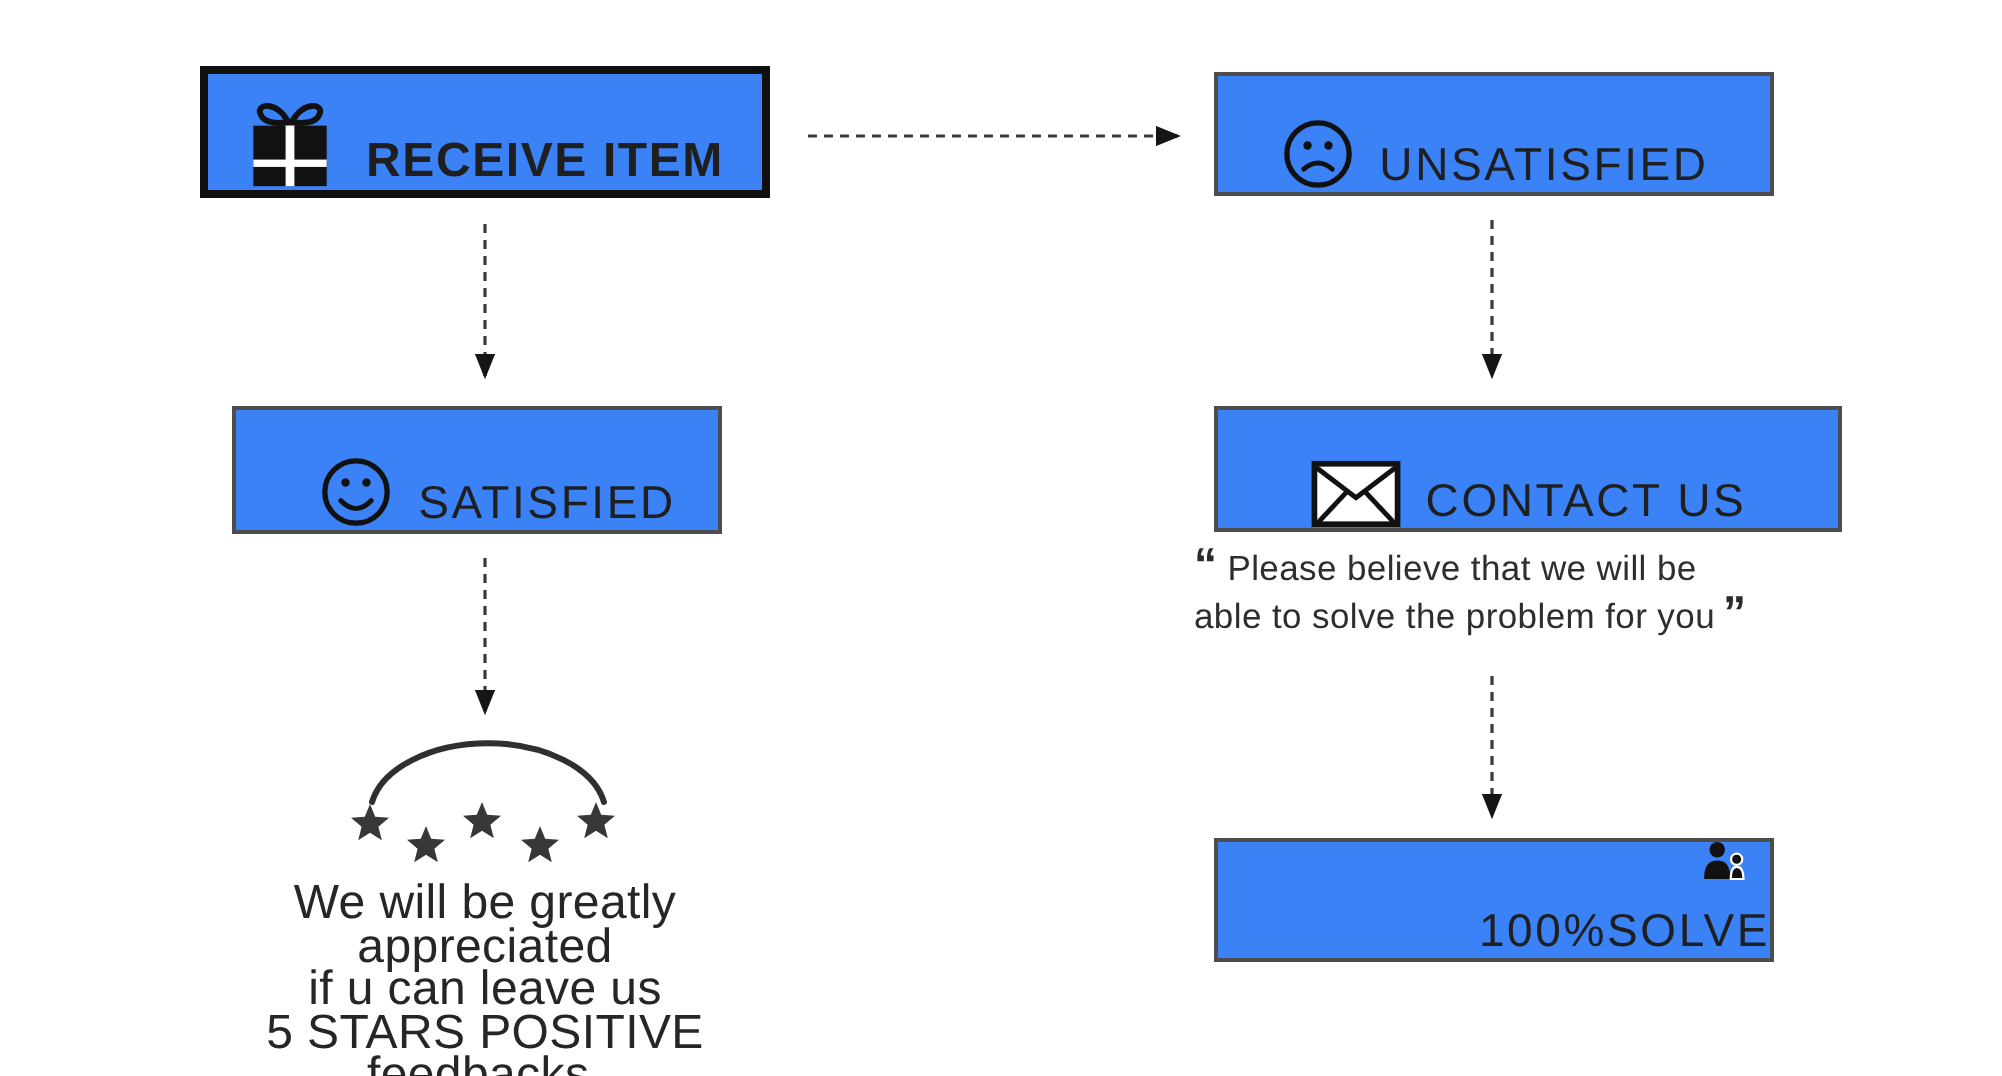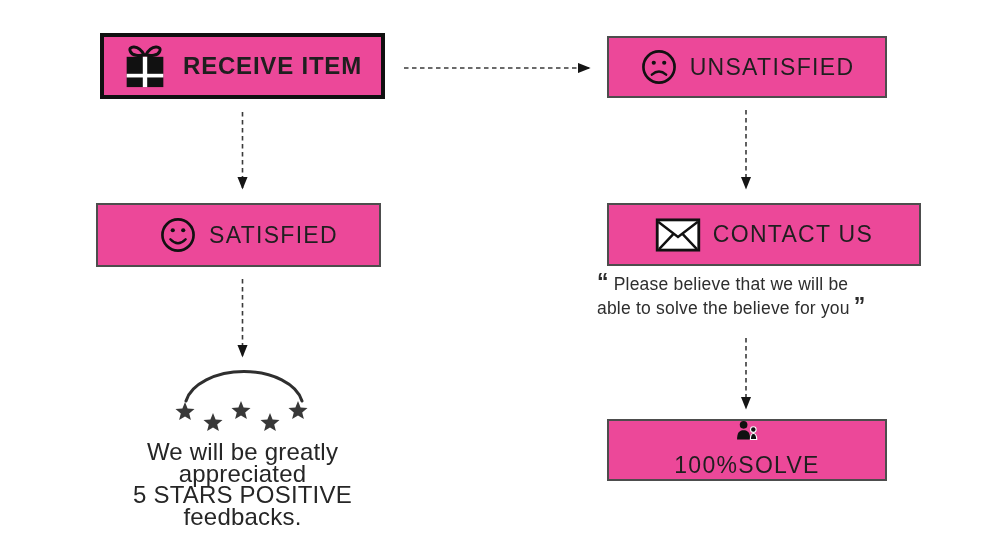--- a/index.html
+++ b/index.html
@@ -3,30 +3,30 @@
 <meta charset="utf-8">
 <style>
   html,body{margin:0;padding:0;background:#fff;}
   #canvas{
     position:relative;width:1001px;height:538px;background:#ffffff;overflow:hidden;
     font-family:"Liberation Sans","DejaVu Sans",sans-serif;color:#1f1f1f;
   }
   svg{display:block;}
   #arrow-layer{position:absolute;left:0;top:0;pointer-events:none;}
   .node{
-    position:absolute;box-sizing:border-box;background:#ec4899;
-    display:flex;align-items:center;justify-content:center;gap:16px;
+    position:absolute;box-sizing:border-box;background:#3b82f6;
+    display:flex;align-items:flex-end;justify-content:center;gap:16px;
   }
   .node .label{font-size:23px;letter-spacing:1.3px;color:#1f1f1f;white-space:nowrap;}
   .node.thick{border:4px solid #101010;}
   .node.thin{border:2px solid #4d4d4d;gap:12px;}
   .node.thick .label{font-weight:bold;font-size:24px;letter-spacing:0.8px;}
   #node-receive{left:100px;top:33px;width:285px;height:66px;}
   #node-unsatisfied{left:607px;top:36px;width:280px;height:62px;}
-  #node-satisfied{left:96px;top:203px;width:285px;height:64px;padding-left:20px;}
+  #node-satisfied{left:116px;top:203px;width:245px;height:64px;padding-left:20px;}
   #node-contact{left:607px;top:203px;width:314px;height:63px;}
   #node-solve{left:607px;top:419px;width:280px;height:62px;flex-direction:column;}
   #quote{
     position:absolute;left:597px;top:272px;width:302px;text-align:left;
     font-size:17.5px;line-height:21.5px;color:#2e2e2e;letter-spacing:0.2px;
   }
   .qmark{font-size:23px;font-weight:bold;color:#2b2b2b;}
   .qmark.open{margin-right:5px;}
   .qmark.close{margin-left:4px;}
   #stars-svg{position:absolute;left:158px;top:356px;}
@@ -90,21 +90,21 @@
     <svg width="46" height="34" viewBox="0 0 48 36">
       <rect x="2" y="2" width="44" height="32" fill="#fff" stroke="#111" stroke-width="3"></rect>
       <path d="M3 4 L24 20 L45 4" fill="none" stroke="#111" stroke-width="2.6"></path>
       <path d="M4 33 L19 17 M44 33 L29 17" fill="none" stroke="#111" stroke-width="2.6"></path>
     </svg>
     <span class="label">CONTACT US</span>
   </div>
 
   <div id="quote">
     <span><span class="qmark open">“</span><span>Please believe that we will be</span></span><br>
-    <span><span>able to solve the believe for you</span><span class="qmark close">”</span></span>
+    <span><span>able to solve the problem for you</span><span class="qmark close">”</span></span>
   </div>
 
   <div class="node thin" id="node-solve">
     <svg width="46" height="40" viewBox="0 0 48 42">
       <circle cx="16.5" cy="8.5" r="8.5" fill="#111"></circle>
       <path d="M2 41 C2 26 7 20.5 16.5 20.5 C26 20.5 31 26 31 41 Z" fill="#111"></path>
       <circle cx="38" cy="19" r="6.2" fill="#111" stroke="#fff" stroke-width="2.4"></circle>
       <path d="M31.5 41 C31.5 31 34 27.5 38 27.5 C42 27.5 45.5 31 45.5 41 Z" fill="#111" stroke="#fff" stroke-width="2.4"></path>
     </svg>
     <span class="label">100%SOLVE</span>
@@ -116,16 +116,17 @@
         <polygon points="27.0,46.0 29.6,52.4 36.5,52.9 31.2,57.4 32.9,64.1 27.0,60.4 21.1,64.1 22.8,57.4 17.5,52.9 24.4,52.4"></polygon>
         <polygon points="55.0,57.0 57.6,63.4 64.5,63.9 59.2,68.4 60.9,75.1 55.0,71.4 49.1,75.1 50.8,68.4 45.5,63.9 52.4,63.4"></polygon>
         <polygon points="83.0,45.0 85.6,51.4 92.5,51.9 87.2,56.4 88.9,63.1 83.0,59.4 77.1,63.1 78.8,56.4 73.5,51.9 80.4,51.4"></polygon>
         <polygon points="112.0,57.0 114.6,63.4 121.5,63.9 116.2,68.4 117.9,75.1 112.0,71.4 106.1,75.1 107.8,68.4 102.5,63.9 109.4,63.4"></polygon>
         <polygon points="140.0,45.0 142.6,51.4 149.5,51.9 144.2,56.4 145.9,63.1 140.0,59.4 134.1,63.1 135.8,56.4 130.5,51.9 137.4,51.4"></polygon>
       </g>
   </svg>
 
   <div id="feedback-text">
     <div>We will be greatly appreciated</div>
+    <div>if u can leave us</div>
     <div>5 STARS POSITIVE feedbacks.</div>
   </div>
 
 </div>
 
 </body></html>

